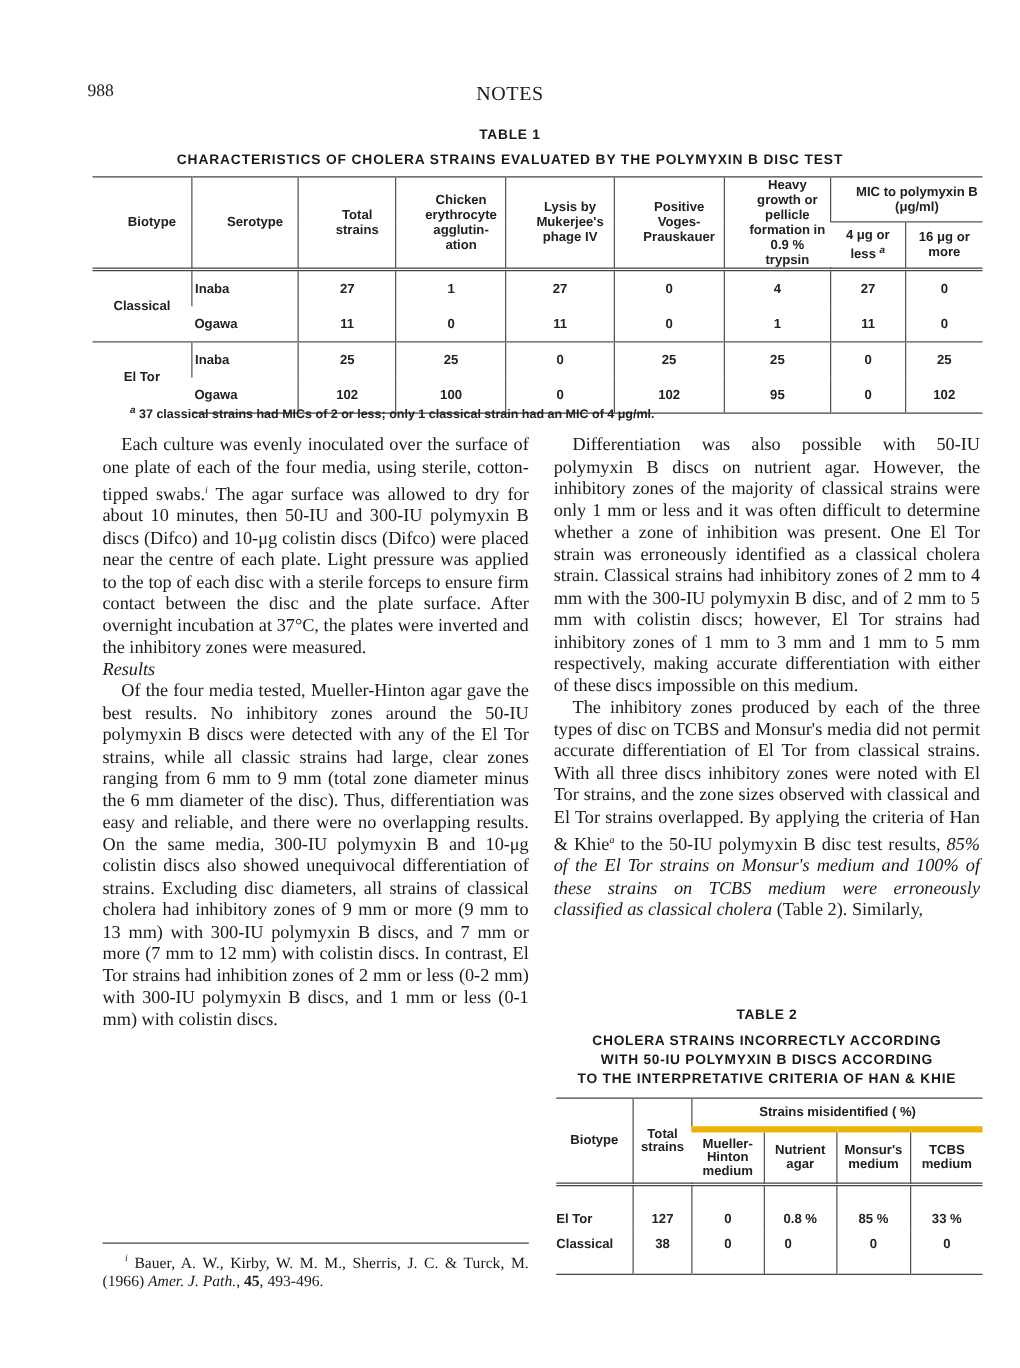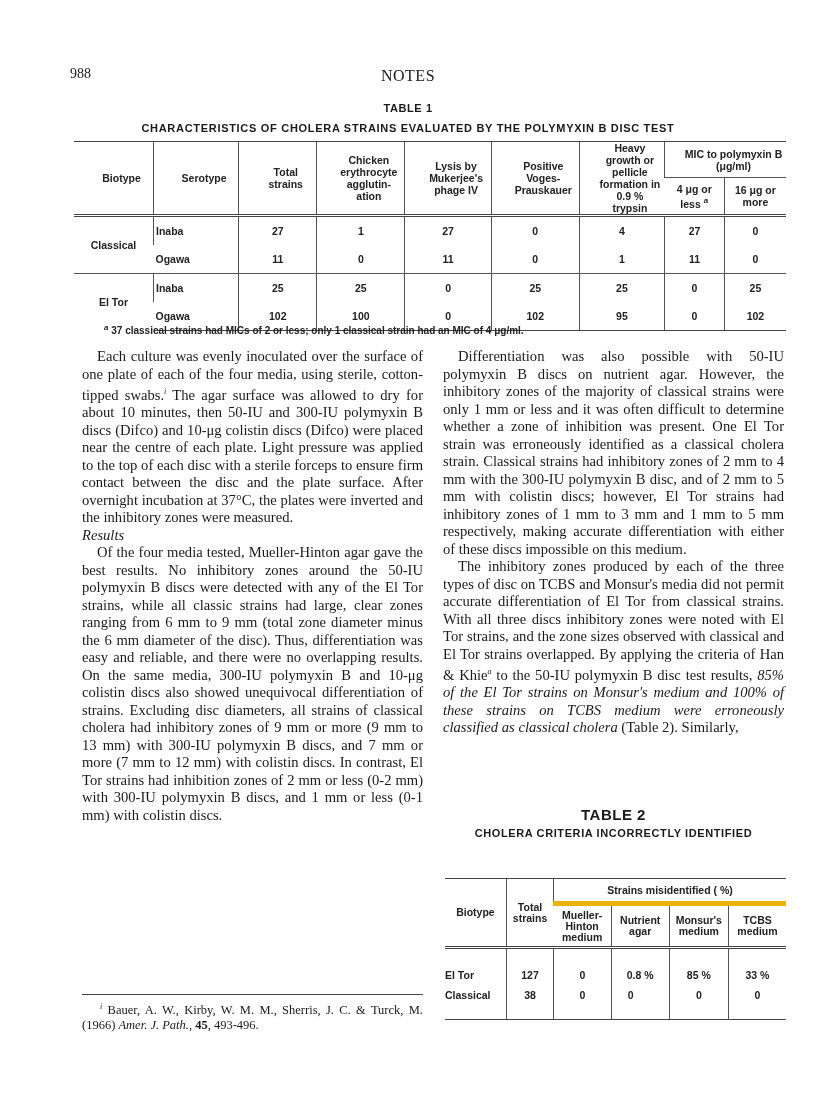--- a/index.html
+++ b/index.html
@@ -34,21 +34,21 @@
   .col-left { left:82px; top:348px; width:341px; }
   .col-right { left:443px; top:348px; width:341px; }
   .col p { margin:0; text-indent:15px; }
   .col p.noindent { text-indent:0; }
   .section-head { font-style:italic; margin:10px 0 5px 0; text-indent:0 !important; }
 
   .fn-rule { position:absolute; left:82px; top:994px; width:341px; border-top:1.5px solid #444; }
   .footnote { position:absolute; left:82px; top:999px; width:341px; font-size:12.5px; line-height:15px; text-align:justify; }
   .footnote .ind { padding-left:18px; }
 
-  .t2-label { position:absolute; left:443px; top:806px; width:341px; text-align:center; font-size:15px; font-weight:bold; letter-spacing:0.5px; }
+  .t2-label { position:absolute; left:443px; top:806px; width:341px; text-align:center; font-size:11px; font-weight:bold; letter-spacing:0.5px; }
   .t2-caption { position:absolute; left:443px; top:826px; width:341px; text-align:center; font-size:11px; font-weight:bold; line-height:15px; letter-spacing:0.6px; }
 
   .t2 { position:absolute; left:445px; top:878px; width:341px; font-size:10.5px; font-weight:bold; color:#222; }
   .t2 th, .t2 td { text-align:center; border-left:1px solid #555; padding:0 2px; line-height:11px; }
   .t2 th:first-child, .t2 td:first-child { border-left:none; }
   .t2 thead tr.top th { border-top:1.5px solid #444; }
   .t2 thead { border-bottom:3px double #444; }
   .t2 .h1 th { height:22px; }
   .t2 .h2 th { height:40px; border-top:5px solid #eab308; }
   .t2 tbody td { height:20px; }
@@ -148,21 +148,23 @@
   <span>Bauer, A. W., Kirby, W. M. M., Sherris, J. C. &amp; Turck, M. (1966) </span><i>Amer. J. Path.</i><span>, </span><b>45</b><span>, 493-496.</span>
 </div>
 
 <div class="col col-right serif">
   <p>Differentiation was also possible with 50-IU polymyxin B discs on nutrient agar. However, the inhibitory zones of the majority of classical strains were only 1 mm or less and it was often difficult to determine whether a zone of inhibition was present. One El Tor strain was erroneously identified as a classical cholera strain. Classical strains had inhibitory zones of 2 mm to 4 mm with the 300-IU polymyxin B disc, and of 2 mm to 5 mm with colistin discs; however, El Tor strains had inhibitory zones of 1 mm to 3 mm and 1 mm to 5 mm respectively, making accurate differentiation with either of these discs impossible on this medium.</p>
   <p><span>The inhibitory zones produced by each of the three types of disc on TCBS and Monsur's media did not permit accurate differentiation of El Tor from classical strains. With all three discs inhibitory zones were noted with El Tor strains, and the zone sizes observed with classical and El Tor strains overlapped. By applying the criteria of Han &amp; Khie</span><sup>a</sup><span> to the 50-IU polymyxin B disc test results, </span><i>85% of the El Tor strains on Monsur's medium and 100% of these strains on TCBS medium were erroneously classified as classical cholera</i><span> (Table 2). Similarly,</span></p>
 </div>
 
 <div class="t2-label sans">TABLE 2</div>
 <div class="t2-caption sans">
-  <div>CHOLERA CRITERIA INCORRECTLY IDENTIFIED</div>
+  <div>CHOLERA STRAINS INCORRECTLY ACCORDING</div>
+  <div>WITH 50-IU POLYMYXIN B DISCS ACCORDING</div>
+  <div>TO THE INTERPRETATIVE CRITERIA OF HAN &amp; KHIE</div>
 </div>
 
 <table class="t2 sans">
   <thead>
     <tr class="top h1">
       <th rowspan="2" style="width:60px">Biotype</th>
       <th rowspan="2" style="width:44px">Total strains</th>
       <th colspan="4">Strains misidentified ( %)</th>
     </tr>
     <tr class="h2">

